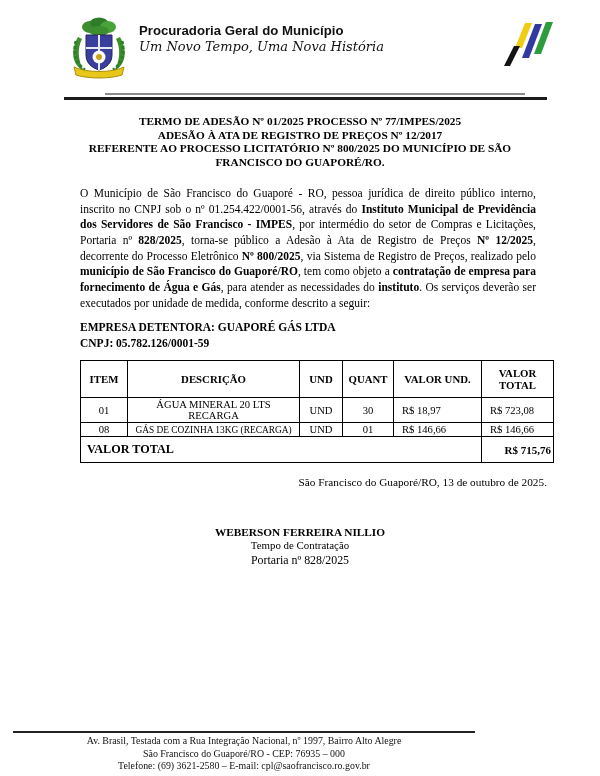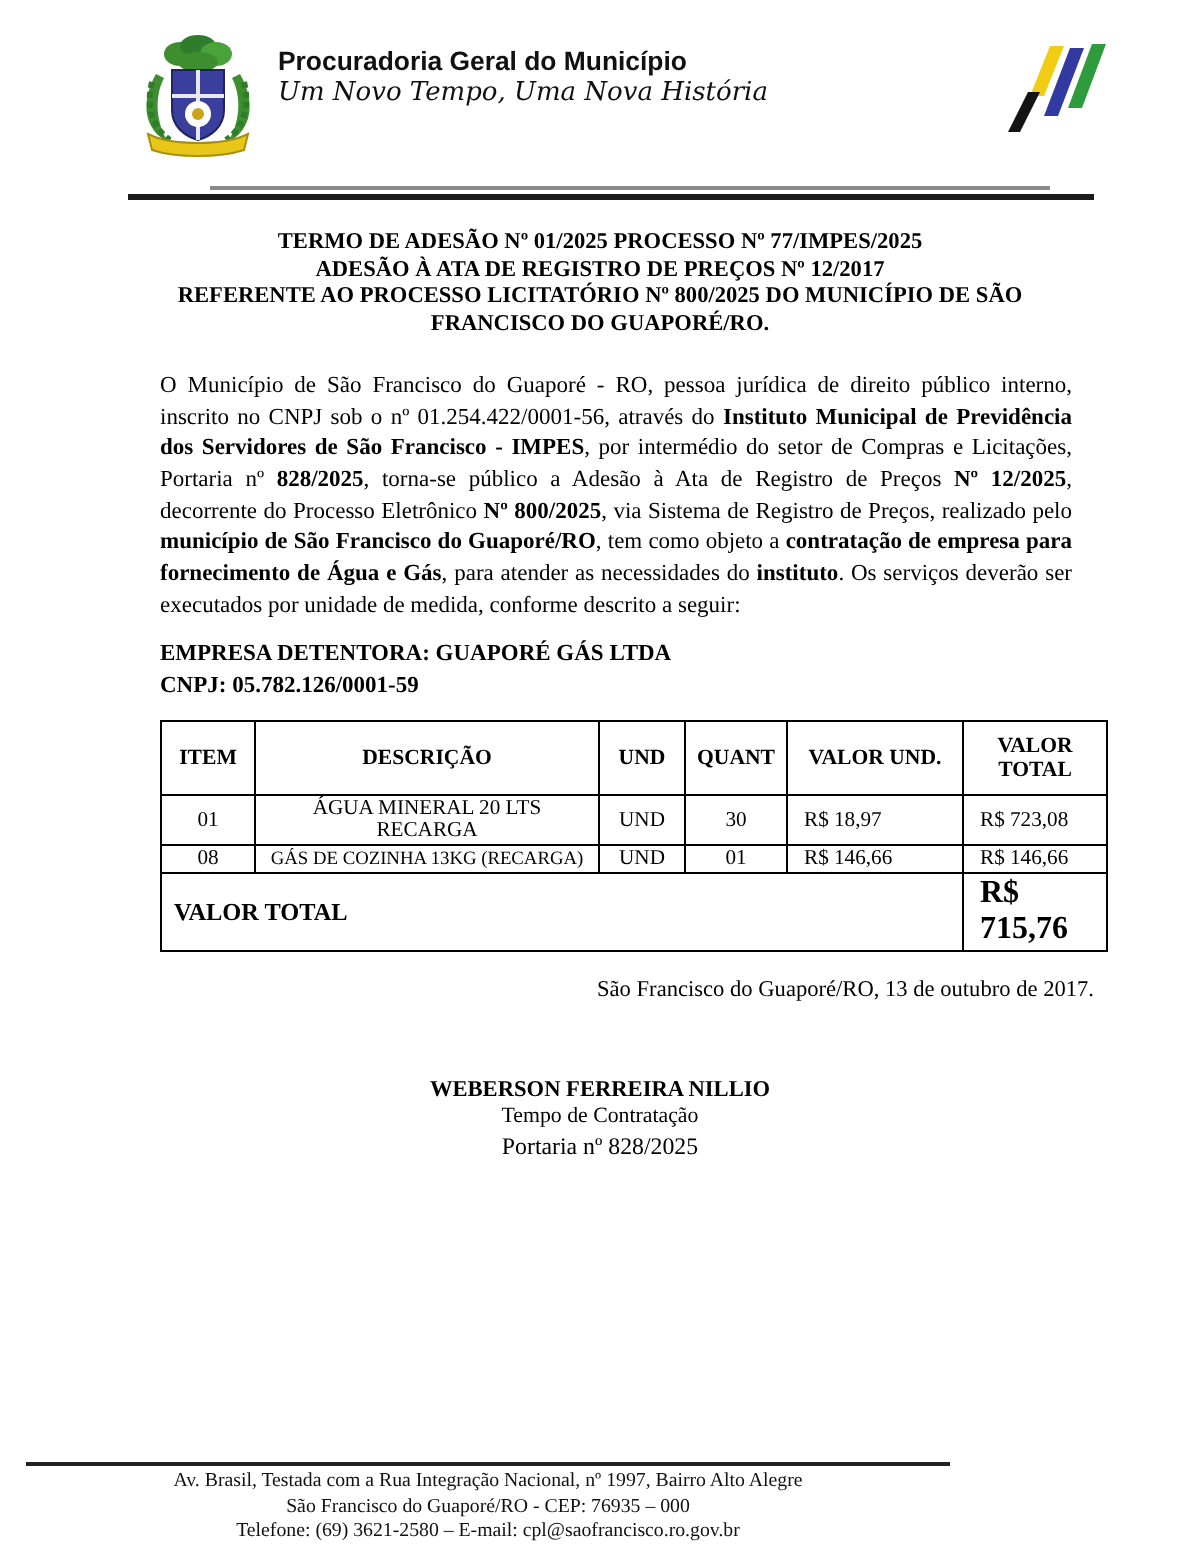--- a/index.html
+++ b/index.html
@@ -41,21 +41,21 @@
   table.items col.c-item{width:47px;}
   table.items col.c-desc{width:172px;}
   table.items col.c-und{width:43px;}
   table.items col.c-quant{width:51px;}
   table.items col.c-vund{width:88px;}
   table.items col.c-vtot{width:72px;}
   table.items td{text-align:center;}
   table.items td:nth-child(5), table.items td:nth-child(6){text-align:left;padding-left:8px;}
   table.items tbody tr:nth-child(2) td:nth-child(2){font-size:9.4px;}
   table.items .total-label{font-weight:bold;font-size:12.2px;text-align:left;padding:5px 6px;}
-  table.items .total-value{font-weight:bold;font-size:16px;text-align:left;padding-left:8px;}
+  table.items .total-value{font-weight:bold;font-size:11px;text-align:right;padding-left:8px;}
 
   
   .dateline{margin:13px 53px 0 0;text-align:right;font-size:11.3px;color:#000;}
   .signature{margin-top:37px;text-align:center;color:#000;}
   .sig-name{font-weight:bold;font-size:11.3px;line-height:14px;}
   .sig-role{font-size:10.9px;line-height:13.5px;}
   .sig-portaria{font-size:11.9px;line-height:15px;}
 
   
   .footer{position:absolute;left:0;top:731px;width:488px;}
@@ -157,21 +157,21 @@
         </tr>
       </tbody>
     <tfoot>
       <tr>
         <td class="total-label" colspan="5">VALOR TOTAL</td>
         <td class="total-value">R$ 715,76</td>
       </tr>
     </tfoot>
   </table>
 
-  <div class="dateline">São Francisco do Guaporé/RO, 13 de outubro de 2017.</div>
+  <div class="dateline">São Francisco do Guaporé/RO, 13 de outubro de 2025.</div>
 
   <div class="signature">
     <div class="sig-name">WEBERSON FERREIRA NILLIO</div>
     <div class="sig-role">Tempo de Contratação</div>
     <div class="sig-portaria">Portaria nº 828/2025</div>
   </div>
 
   <div class="footer">
     <div class="footer-rule"></div>
     <div class="footer-text">

